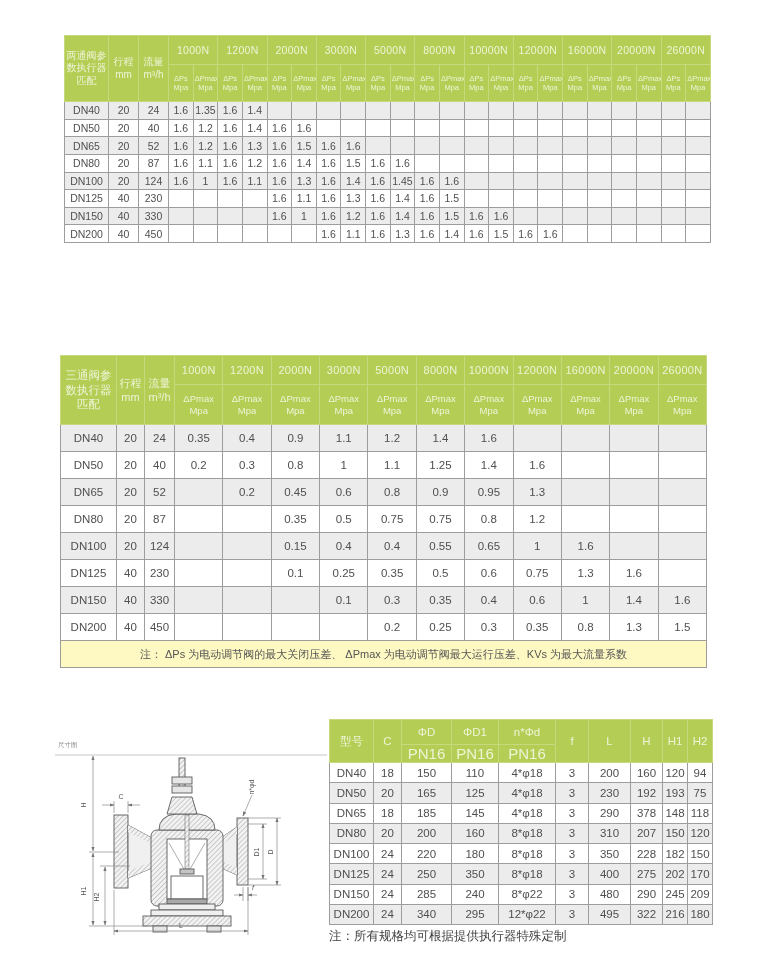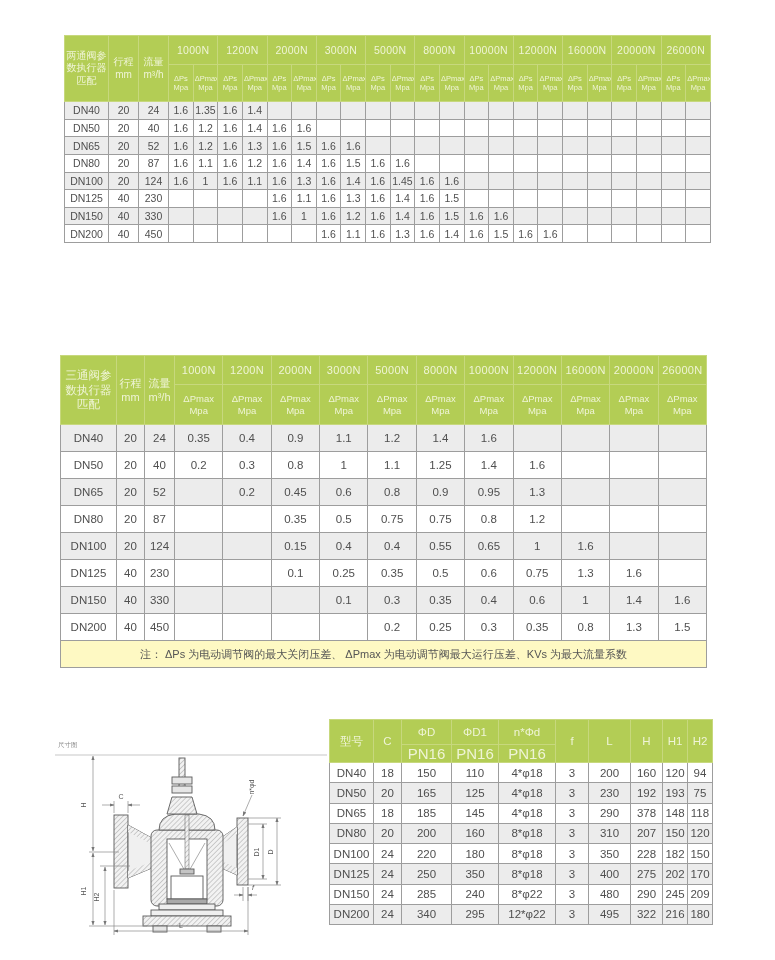--- a/index.html
+++ b/index.html
@@ -824,13 +824,14 @@
             <td>3</td>
             <td>495</td>
             <td>322</td>
             <td>216</td>
             <td>180</td>
           </tr>
         </tbody>
       </table>
   </div>
 
+  <div id="note3">注：所有规格均可根据提供执行器特殊定制</div>
 </div>
 
 </body></html>

